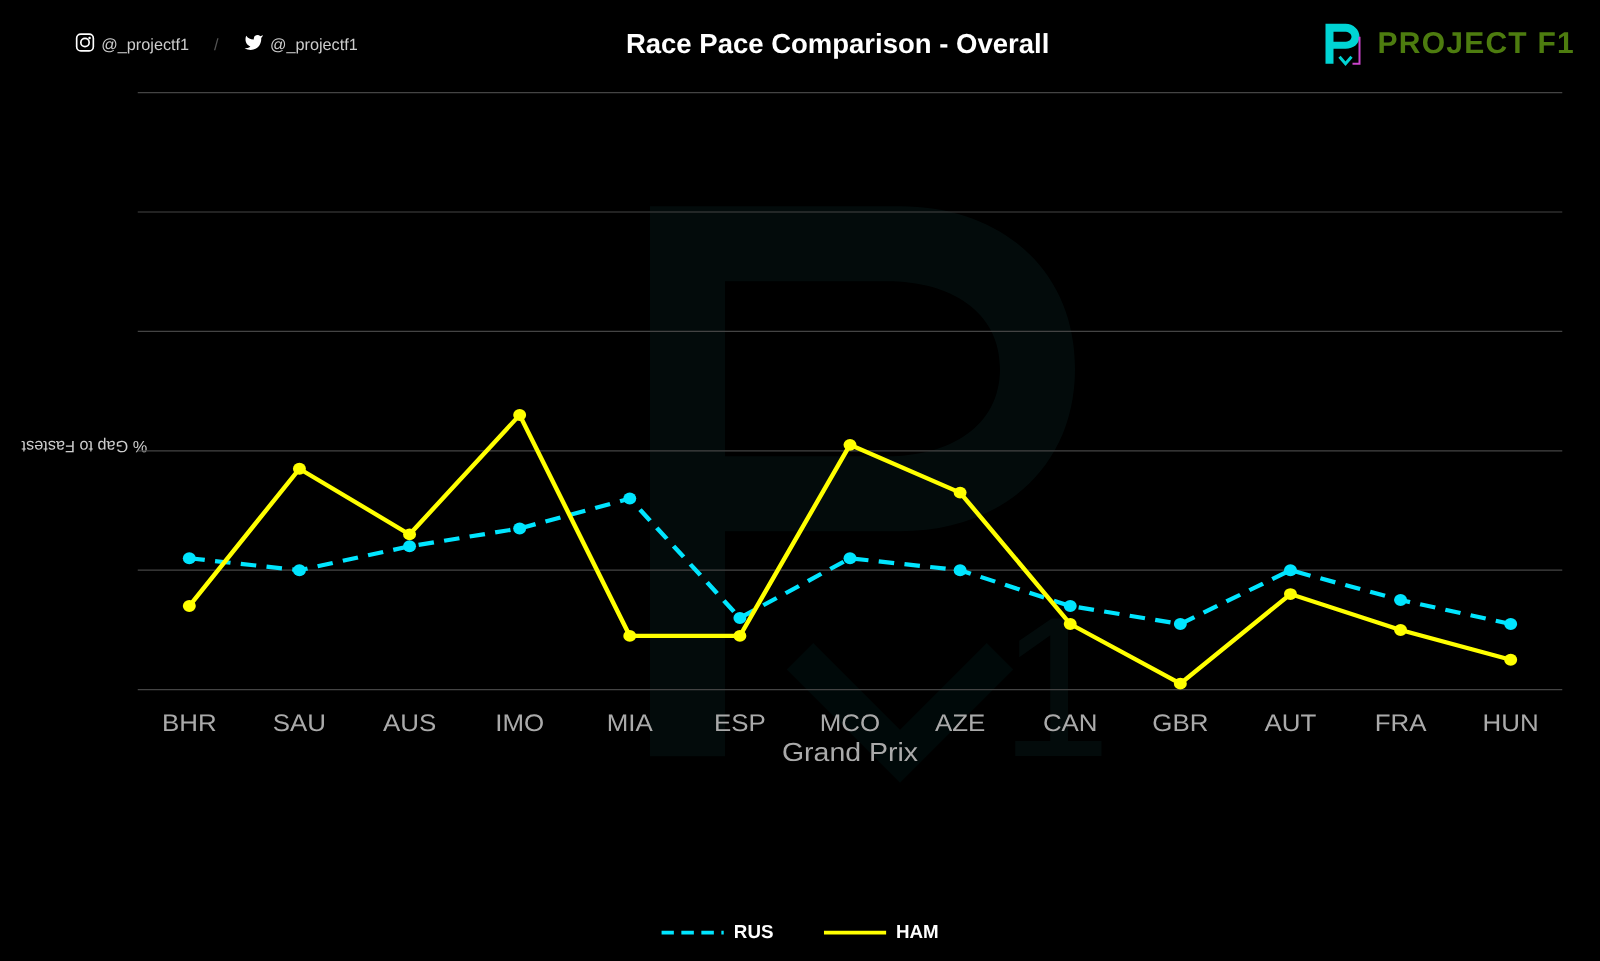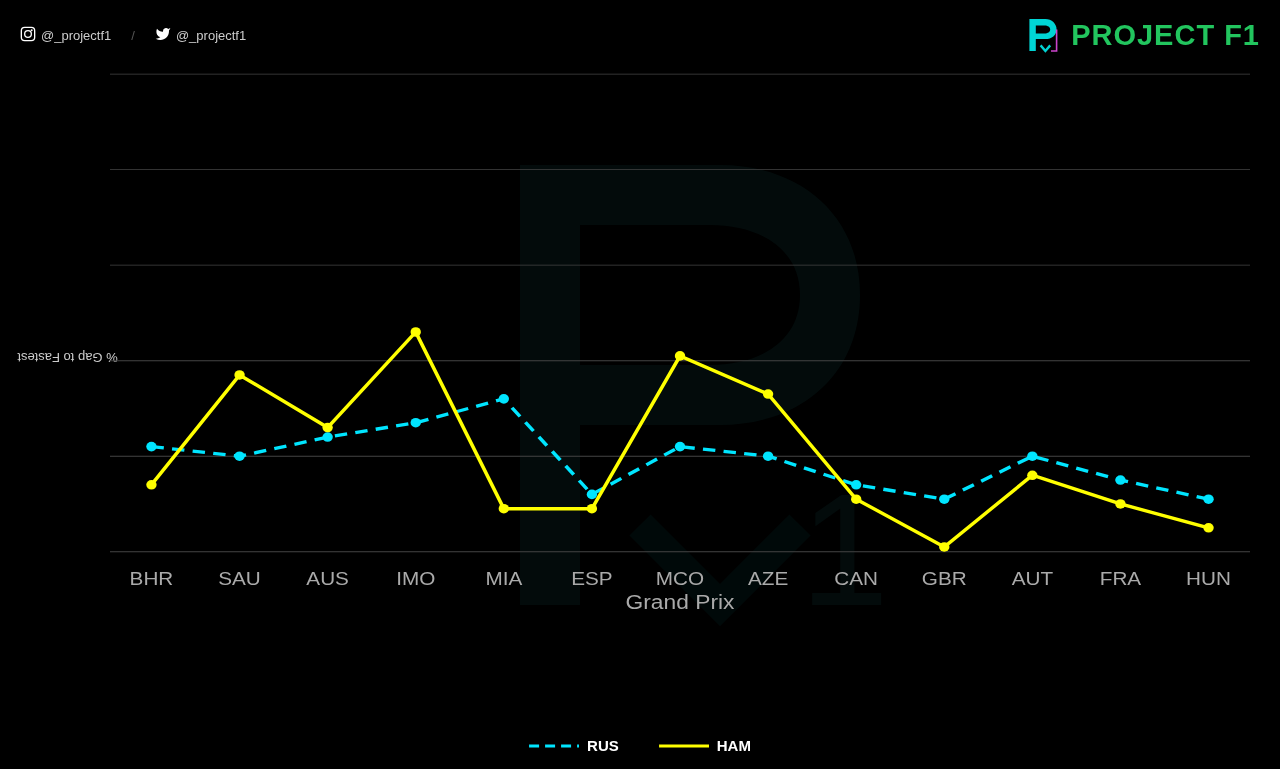--- a/index.html
+++ b/index.html
@@ -26,20 +26,21 @@
       align-items: center;
       justify-content: space-between;
       padding: 0 20px;
     }
     .social-links {
       display: flex;
       gap: 20px;
       font-size: 13px;
       color: #ccc;
       align-items: center;
+      margin-left: 40px;
     }
     .social-link {
       display: flex;
       align-items: center;
       gap: 5px;
       color: #ccc;
       font-size: 13px;
     }
     .social-icon {
       font-size: 14px;
@@ -54,23 +55,23 @@
     .logo {
       display: flex;
       align-items: center;
       gap: 8px;
     }
     .logo-icon {
       width: 40px;
       height: 40px;
     }
     .logo-text {
-      font-size: 29px;
+      font-size: 24px;
       font-weight: 900;
-      color: #22c55e;
+      color: #4d7c0f;
       letter-spacing: 1px;
     }
     
     .watermark {
       position: absolute;
       top: 50%;
       left: 50%;
       transform: translate(-40%, -50%);
       opacity: 0.15;
       width: 600px;
@@ -159,20 +160,21 @@
       <div class="social-link">
         <span class="social-icon">
           <svg width="16" height="16" viewBox="0 0 24 24" fill="white">
             <path d="M23 3a10.9 10.9 0 01-3.14 1.53 4.48 4.48 0 00-7.86 3v1A10.66 10.66 0 013 4s-4 9 5 13a11.64 11.64 0 01-7 2c9 5 20 0 20-11.5a4.5 4.5 0 00-.08-.83A7.72 7.72 0 0023 3z" fill="white"></path>
           </svg>
         </span>
         <span>@_projectf1</span>
       </div>
     </div>
 
+    <div class="chart-title">Race Pace Comparison - Overall</div>
 
     <div class="logo">
       <svg class="logo-icon" viewBox="0 0 50 50" xmlns="http://www.w3.org/2000/svg">
 
         <g>
           <path d="M8,5 L8,45 L16,45 L16,30 L28,30 C36,30 42,25 42,18 C42,11 36,5 28,5 Z M16,13 L27,13 C31,13 34,15 34,18 C34,21 31,23 27,23 L16,23 Z" fill="#00d4d4"></path>
           <path d="M35,45 L42,45 L42,18" fill="none" stroke="#cc44cc" stroke-width="2"></path>
 
           <polyline points="22,38 28,45 34,38" fill="none" stroke="#00d4d4" stroke-width="3"></polyline>
         </g>

